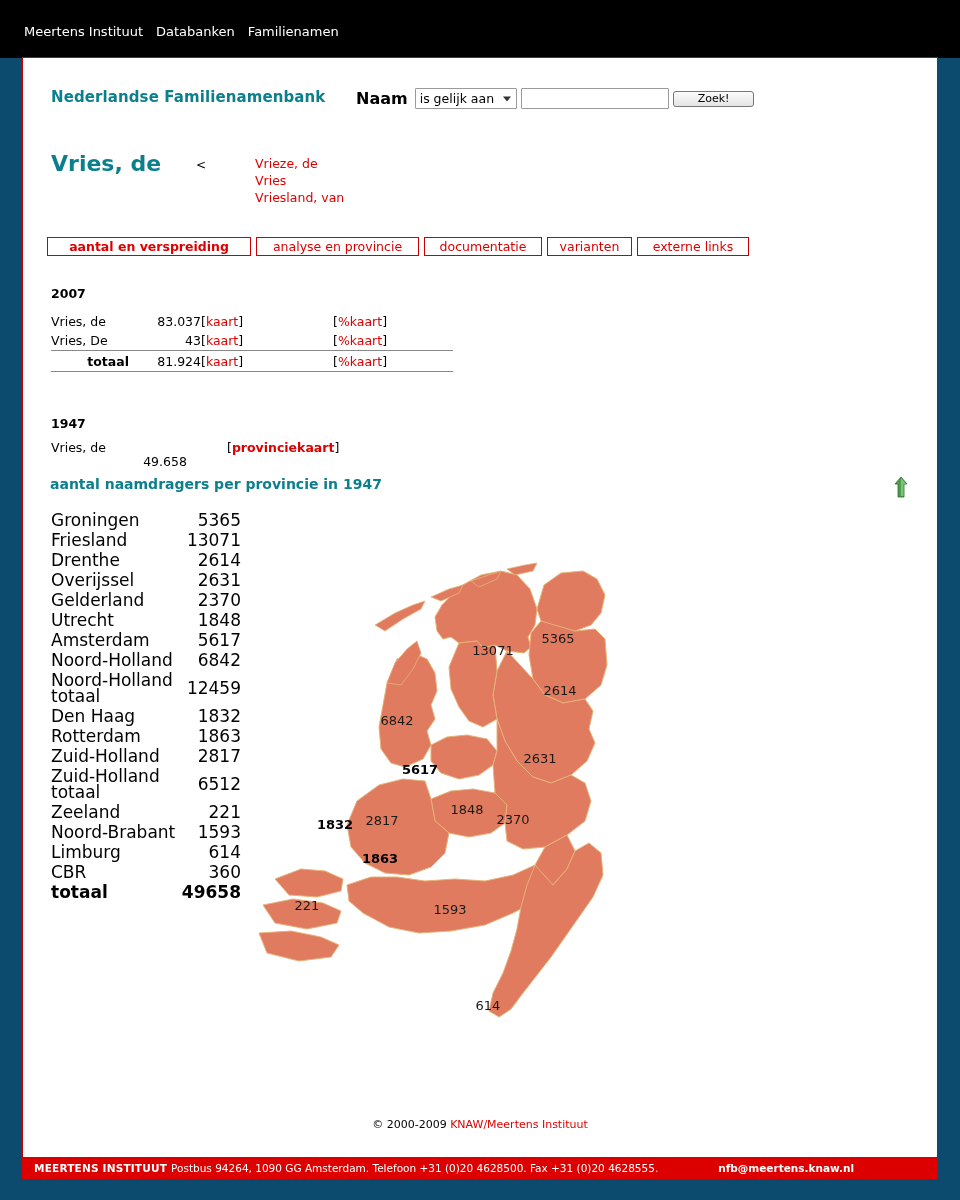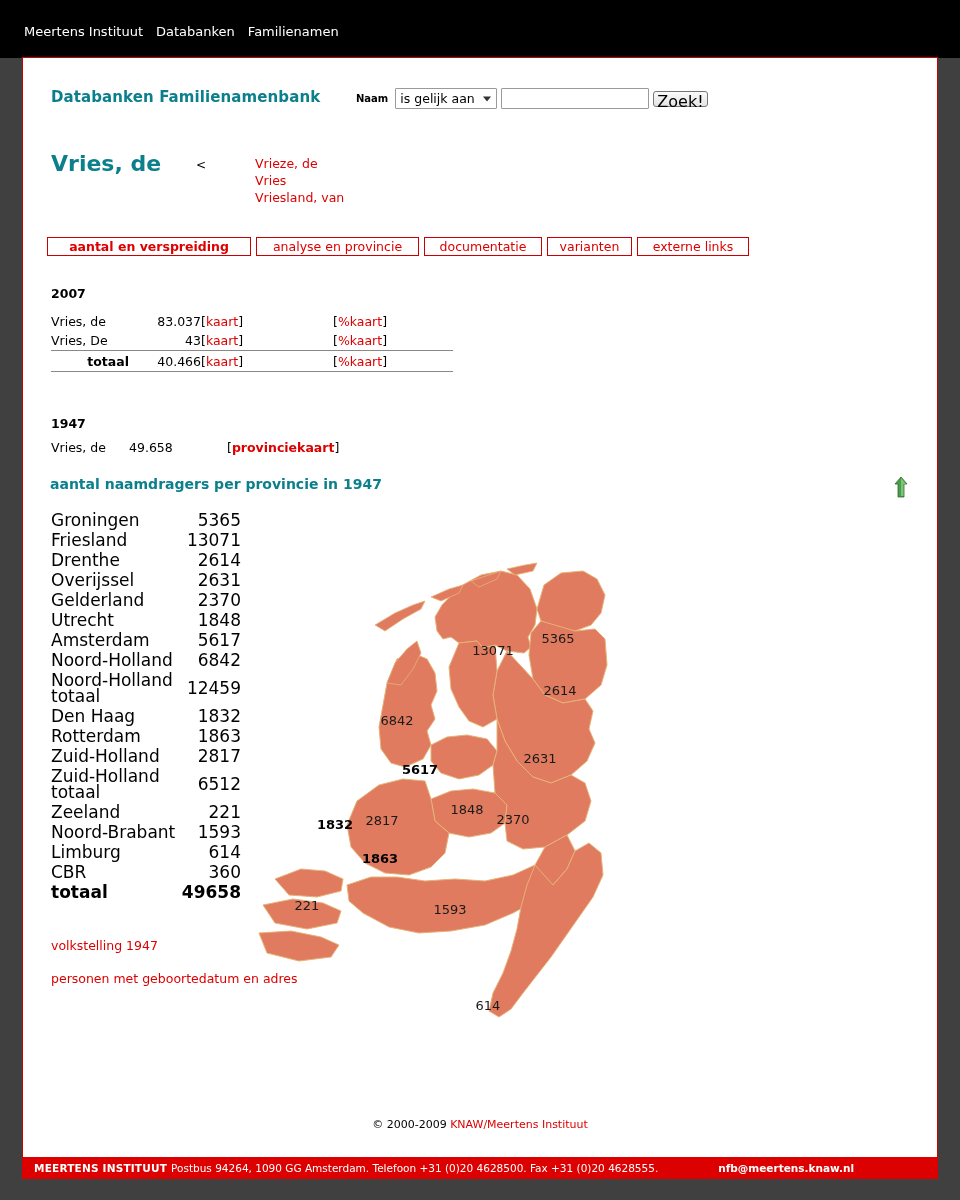--- a/index.html
+++ b/index.html
@@ -3,21 +3,21 @@
 <meta charset="utf-8">
 <style>
   * { box-sizing: border-box; }
   html, body {
     margin: 0; padding: 0;
     width: 960px; height: 1200px;
     background: #000000;
     font-family: "DejaVu Sans", "Liberation Sans", sans-serif;
     overflow: hidden;
   }
-  #root { position: relative; width: 960px; height: 1200px; background:#404040; }
+  #root { position: relative; width: 960px; height: 1200px; background:#0c4a6e; }
 
   
   .topnav {
     position: absolute; left: 0; top: 0; width: 960px; height: 58px;
     background: #000; color: #ffffff;
     font-size: 13px;
     padding-left: 24px;
     display: flex; align-items: flex-start;
   }
   .topnav .items { margin-top: 24px; display: flex; gap: 13px; }
@@ -35,40 +35,40 @@
   
   .hdr { position: absolute; left: 28px; top: 30px; }
   .brand {
     color: #0b7f8c; font-size: 15px; font-weight: bold;
     letter-spacing: .1px; white-space: nowrap;
   }
   .searchbox {
     position: absolute; left: 333px; top: 30px;
     display: flex; align-items: center; gap: 4px;
   }
-  .searchbox .lbl { font-size: 10px; font-weight: bold; color:#000; margin-right: 3px;}
+  .searchbox .lbl { font-size: 16px; font-weight: bold; color:#000; margin-right: 3px;}
   .selwrap {
     position: relative; width: 102px; height: 21px;
     border: 1px solid #9a9a9a; background: #ffffff;
     display:flex; align-items:center;
     font-size: 12.5px; padding-left: 4px; color:#000;
     border-radius: 1px;
   }
   .selwrap .caret {
     position: absolute; right: 5px; top: 50%; transform: translateY(-50%);
     width: 0; height: 0;
     border-left: 4px solid transparent; border-right: 4px solid transparent;
     border-top: 5px solid #333;
   }
   .txtinput {
     width: 148px; height: 21px; border: 1px solid #9a9a9a; background:#fff;
     border-radius: 1px;
   }
   .zoekbtn {
-    height: 16px; padding: 0 3px; font-size: 16px;
+    height: 16px; padding: 0 24px; font-size: 11px;
     border: 1px solid #777; border-radius: 3px;
     background: linear-gradient(#fbfbfb,#e4e4e4);
     color:#000; cursor: pointer;
     font-family: "DejaVu Sans", "Liberation Sans", sans-serif;
   }
 
   
   .nametitle {
     position: absolute; left: 28px; top: 93px;
     font-size: 22px; font-weight: bold; color: #0b7f8c;
@@ -97,21 +97,21 @@
   td.c-k1   { width: 132px; padding-left: 24px; }
   td.c-k2   { width: 120px; padding-left: 0px; }
   .counts a { color:#dd0000; text-decoration: none; }
   .brk { color:#000; }
   tr.rule td { border-top: 1px solid #888; height: 1px; padding:0; }
   td.tot { font-weight: bold; text-align: right; padding-right: 8px; }
 
   .sect1947 { position:absolute; left:28px; top:358px; font-size: 12.5px; }
   .row1947 { margin-top: 9px; font-size: 12.5px; color:#000; display:flex; }
   .row1947 .n { width: 78px; }
-  .row1947 .v { width: 72px; text-align:left; }
+  .row1947 .v { width: 72px; text-align:center;margin-top:14px; }
   .row1947 .l { padding-left: 26px; }
   .row1947 .l a { color:#dd0000; text-decoration:none; font-weight:bold; }
 
   .maptitle {
     position:absolute; left:27px; top:418px;
     font-size: 14px; font-weight: bold; color:#0b7f8c;
   }
   .uparrow { position:absolute; left:870px; top:418px; width: 16px; height: 22px; }
 
   
@@ -159,21 +159,21 @@
     <div class="items">
       <a href="#">Meertens Instituut</a>
       <a href="#">Databanken</a>
       <a href="#">Familienamen</a>
     </div>
   </div>
 
   <div class="panel">
 
     <div class="hdr">
-      <div class="brand">Databanken Familienamenbank</div>
+      <div class="brand">Nederlandse Familienamenbank</div>
     </div>
 
     <div class="searchbox">
       <span class="lbl">Naam</span>
       <div class="selwrap">
         <span>is gelijk aan</span>
         <span class="caret"></span>
       </div>
       <input class="txtinput" type="text" placeholder="" style="">
       <button class="zoekbtn">Zoek!</button>
@@ -209,21 +209,21 @@
           <td class="c-name">Vries, De</td>
           <td class="c-num">43</td>
           <td class="c-k1"><span class="brk">[</span><a href="#">kaart</a><span class="brk">]</span></td>
           <td class="c-k2"><span class="brk">[</span><a href="#">%kaart</a><span class="brk">]</span></td>
         </tr>
         <tr class="rule">
               <td colspan="4"></td>
             </tr>
         <tr>
           <td class="c-name tot">totaal</td>
-          <td class="c-num">40.466</td>
+          <td class="c-num">81.924</td>
           <td class="c-k1"><span class="brk">[</span><a href="#">kaart</a><span class="brk">]</span></td>
           <td class="c-k2"><span class="brk">[</span><a href="#">%kaart</a><span class="brk">]</span></td>
         </tr>
         <tr class="rule">
               <td colspan="4"></td>
             </tr>
       </tbody>
         </table>
     </div>
 
@@ -396,24 +396,20 @@
           <text class="mlabel" x="137" y="312" text-anchor="middle">2817</text>
           <text class="mlabel b" x="90" y="316" text-anchor="middle">1832</text>
           <text class="mlabel b" x="135" y="350" text-anchor="middle">1863</text>
           <text class="mlabel" x="62" y="397" text-anchor="middle">221</text>
           <text class="mlabel" x="205" y="401" text-anchor="middle">1593</text>
           <text class="mlabel" x="243" y="497" text-anchor="middle">614</text>
         </g>
       </svg>
     </div>
 
-    <div class="blinks">
-      <a href="#">volkstelling 1947</a>
-      <a href="#">personen met geboortedatum en adres</a>
-    </div>
 
     <div class="copy">
       <span>© 2000-2009 </span><a href="#">KNAW/Meertens Instituut</a>
     </div>
   </div>
 
   <div class="redbar">
     <span class="strong">MEERTENS INSTITUUT</span>
     <span class="addr">Postbus 94264, 1090 GG Amsterdam. Telefoon +31 (0)20 4628500. Fax +31 (0)20 4628555.</span>
     <a class="mail" href="#" style="color:#fff;text-decoration:none">nfb@meertens.knaw.nl</a>

